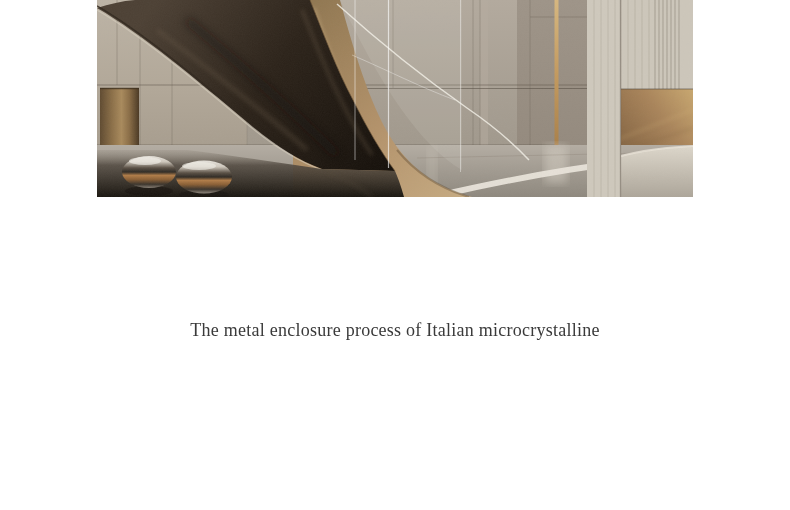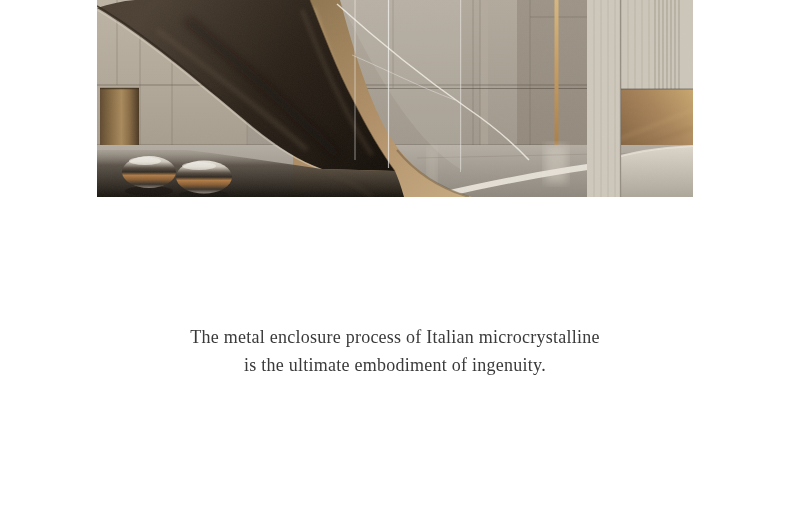--- a/index.html
+++ b/index.html
@@ -3,21 +3,21 @@
 <meta charset="utf-8">
 <style>
   html,body{margin:0;padding:0;background:#ffffff;}
   body{width:790px;height:510px;font-family:"Liberation Serif", serif;}
   .page{position:relative;width:790px;height:510px;background:#ffffff;overflow:hidden;}
   .hero{position:absolute;left:97px;top:0;width:596px;height:197px;margin:0;padding:0;}
   .hero svg{display:block;width:596px;height:197px;}
   .caption{
     position:absolute;
     top:309px;left:0;right:0;
-    margin:15px;
+    margin:8px;
     text-align:center;
     font-size:18px;
     line-height:27.5px;
     letter-spacing:0.25px;
     font-weight:400;
   }
 </style>
 </head>
 <body>
 
@@ -232,16 +232,15 @@
         <ellipse cx="0" cy="0" rx="28" ry="16.5" fill="url(#pebbleGrad)"></ellipse>
         <ellipse cx="-5" cy="-11" rx="17" ry="4" fill="#f2f0ea" opacity="0.6"></ellipse>
       </g>
 
       <rect x="0" y="0" width="596" height="197" filter="url(#grain)" opacity="0.12"></rect>
     </svg>
   </figure>
 
   <p class="caption" style="color: rgb(58, 58, 58);">
     <span>The metal enclosure process of Italian microcrystalline</span><br>
-    <span>is the ultimate embodiment of ingenuity.</span>
   </p>
 
 </div>
 
 </body></html>

